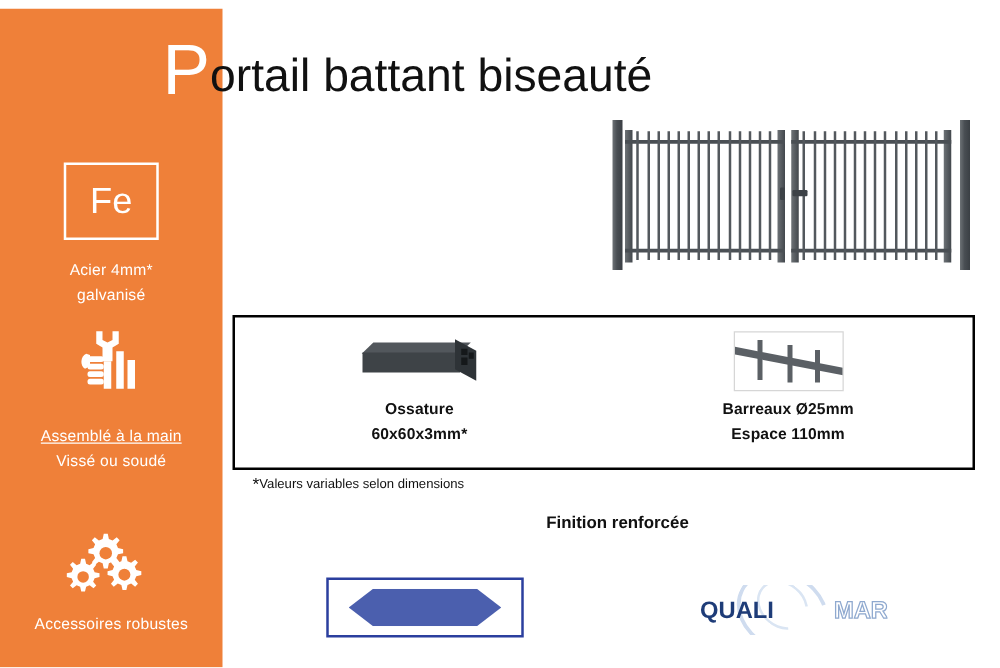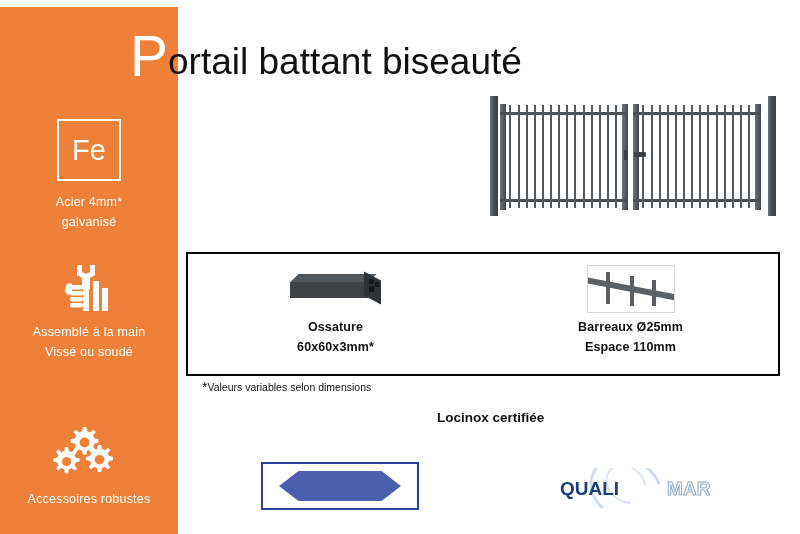--- a/index.html
+++ b/index.html
@@ -33,23 +33,23 @@
     color: #ffffff;
     box-sizing: border-box;
   }
   .side-block {
     position: absolute;
     left: 0;
     width: 178px;
     text-align: center;
   }
   .fe-box {
-    width: 64px;
+    width: 76px;
     height: 62px;
-    margin: 6px auto;
+    margin: 17px auto;
     border: 2px solid #ffffff;
     box-sizing: border-box;
     display: flex;
     align-items: center;
     justify-content: center;
   }
   .fe-text {
     font-size: 29px;
     line-height: 1;
     color: #ffffff;
@@ -492,21 +492,21 @@
           <rect x="10" y="28" width="13" height="4.5" rx="2" fill="#ffffff"></rect>
           <rect x="10" y="34" width="13" height="4.5" rx="2" fill="#ffffff"></rect>
           <rect x="10" y="40" width="13" height="4.5" rx="2" fill="#ffffff"></rect>
 
           <path d="M9 20 C4 22 4 30 8 32 L12 30 L12 21 Z" fill="#ffffff"></path>
 
           <rect x="33" y="18" width="6" height="30" fill="#ffffff"></rect>
           <rect x="42" y="25" width="6" height="23" fill="#ffffff"></rect>
         </svg>
       </div>
-      <div class="side-label" style="margin-top:6px;">Assemblé à la main</div>
+      <div class="side-label" style="margin-top:23px;text-decoration:underline;">Assemblé à la main</div>
       <div class="side-label tight">Vissé ou soudé</div>
     </div>
 
     <div class="side-block" style="top:414px;">
       <div class="side-icon-wrap">
         <svg width="72" height="56" viewBox="0 0 72 56" aria-hidden="true">
           <g fill="#ffffff">
 
             <path d="M30 2 l3.2 0 0.9 4.1 3.0 1.3 3.3-2.6 2.3 2.3 -2.6 3.3 1.3 3.0 4.1 0.9 0 3.2 -4.1 0.9 -1.3 3.0 2.6 3.3 -2.3 2.3 -3.3-2.6 -3.0 1.3 -0.9 4.1 -3.2 0 -0.9-4.1 -3.0-1.3 -3.3 2.6 -2.3-2.3 2.6-3.3 -1.3-3.0 -4.1-0.9 0-3.2 4.1-0.9 1.3-3.0 -2.6-3.3 2.3-2.3 3.3 2.6 3.0-1.3 Z"></path>
             <circle cx="31.6" cy="17.5" r="5.0" fill="#ef8039"></circle>
@@ -614,21 +614,21 @@
       <div class="spec-line second">Espace 110mm</div>
     </div>
 
 
   </div>
 
   <div id="footnote">
     <span class="star">*</span><span>Valeurs variables selon dimensions</span>
   </div>
 
-  <div id="finition">Locinox certifiée</div>
+  <div id="finition">Finition renforcée</div>
 
   <div id="qualicoat">
     <div class="diamond"></div>
   </div>
 
   <div id="qualimarine">
     <div class="swirl"></div>
     <div class="swirl2"></div>
     <div class="wordwrap">
       <span class="quali">QUALI</span><span class="marine">MARINE</span>

